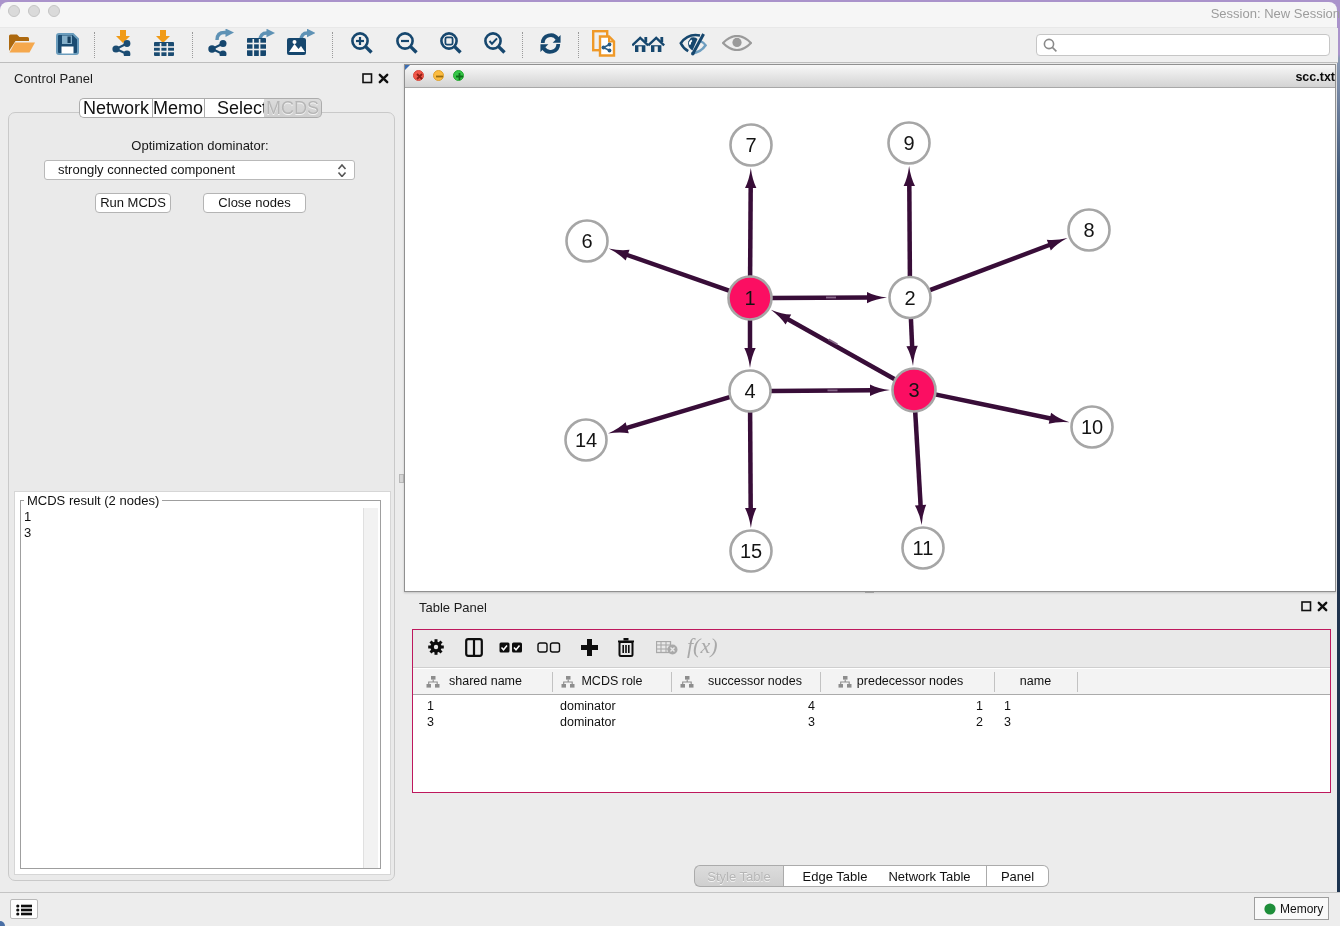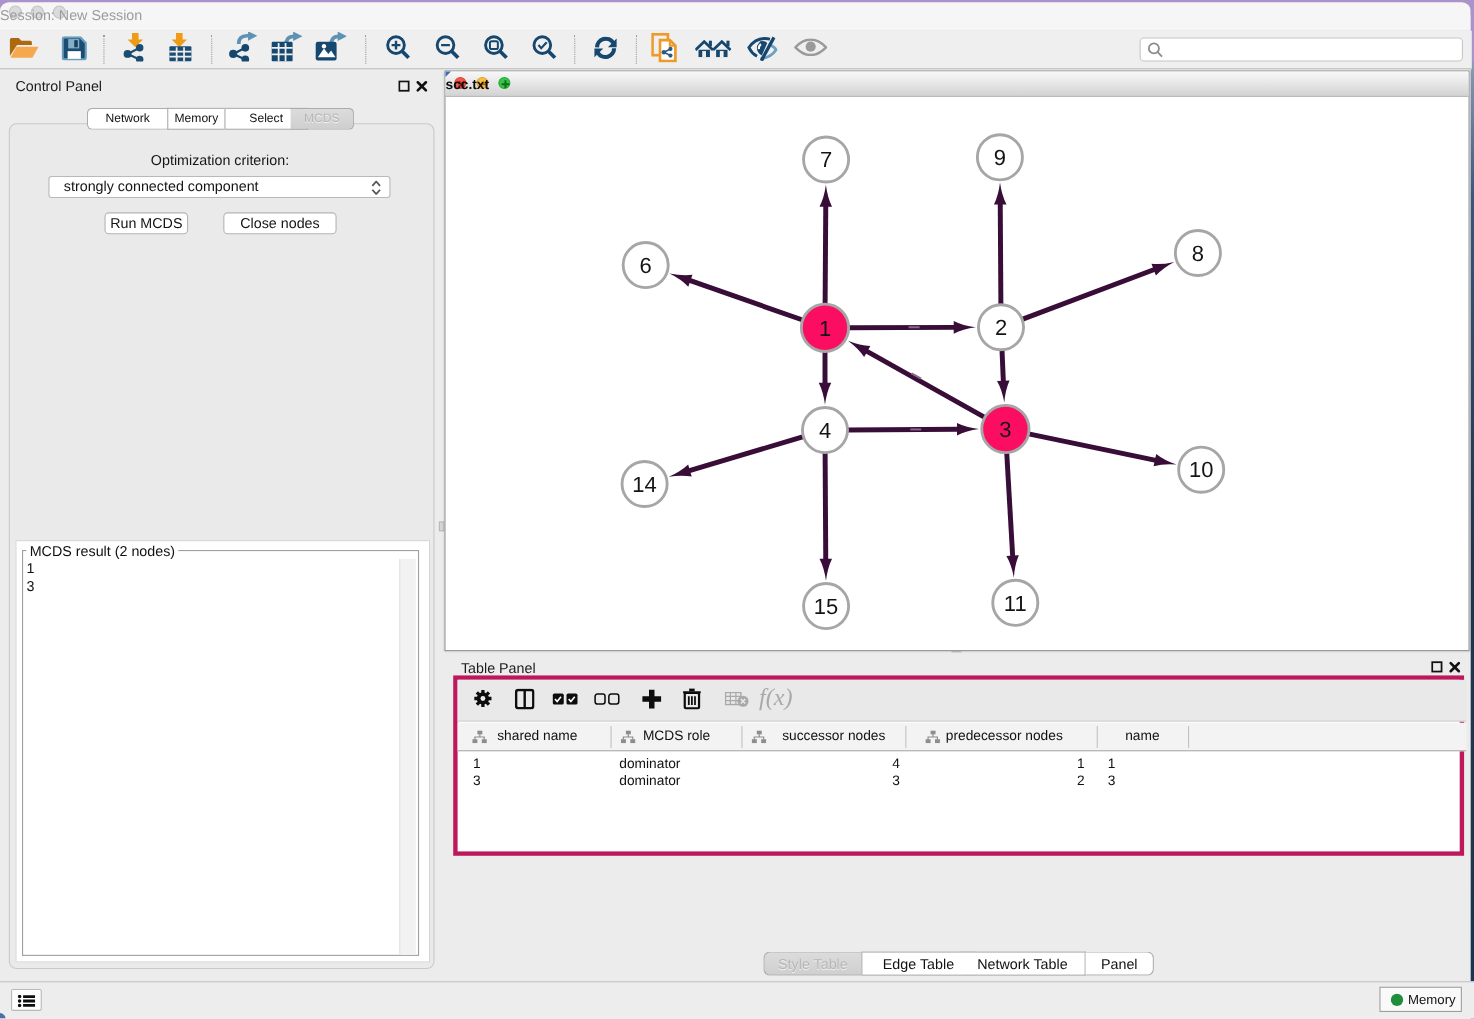--- a/index.html
+++ b/index.html
@@ -3,46 +3,46 @@
 <style>
 *{margin:0;padding:0;box-sizing:border-box}
 html,body{width:1340px;height:926px;overflow:hidden}
 body{font-family:"Liberation Sans",sans-serif;background:#ececec;position:relative;opacity:.999}
 .abs{position:absolute}
 
 #desktop{left:0;top:0;width:1340px;height:14px;background:#aa93cb}
 #rightedge{right:0;top:0;width:3px;height:926px;background:linear-gradient(#aa93cb 0px,#aa93cb 54px,#8b9ab5 58px,#3d5677 180px,#22344e 500px,#1c3450 100%)}
 #titlebar{left:0;top:2px;width:1337px;height:26px;background:#f6f6f6;border-radius:8px 8px 0 0;border-bottom:1px solid #e8e8e8}
 .tl{width:12px;height:12px;border-radius:50%;background:#dadada;border:1px solid #c5c5c5;top:5px}
-#ttext{top:6px;left:0;width:1340px;text-align:left;font-size:13px;color:#9c9c9c}
+#ttext{top:6px;left:0;width:1340px;text-align:right;font-size:13px;color:#9c9c9c}
 #toolbar{left:0;top:28px;width:1338px;height:35px;background:#efefef;border-bottom:1px solid #bdbdbd}
 .sep{top:32px;width:1px;height:26px;border-left:1px dotted #9a9a9a}
 .ticon{top:30px}
 #search{left:1036px;top:34px;width:294px;height:22px;background:#fff;border:1px solid #c6c6c6;border-radius:4px}
 
 #cp-title{left:14px;top:71px;font-size:13px;color:#1c1c1c}
 #cp-pane{left:8px;top:112px;width:387px;height:769px;border:1px solid #c9c9c9;border-radius:7px;background:#eaeaea}
-.tab{position:absolute;top:98px;height:20px;border:1px solid #acacac;background:#fff;font-size:11px;color:#111;text-align:center;line-height:19px}
+.tab{position:absolute;top:98px;height:20px;border:1px solid #acacac;background:#fff;font-size:18px;color:#111;text-align:center;line-height:19px}
 .tabsel{background:linear-gradient(#dcdcdc,#cfcfcf);color:#b6b6b6;text-shadow:0 1px 0 #f4f4f4}
 #optlabel{left:0;top:138px;width:400px;text-align:center;font-size:13px;color:#161616}
 #dropdown{left:44px;top:160px;width:311px;height:20px;background:#fff;border:1px solid #b9b9b9;border-radius:3px;font-size:13px;color:#141414;line-height:18px;padding-left:13px}
 .btn{position:absolute;height:20px;background:#fff;border:1px solid #b4b4b4;border-radius:4px;font-size:13px;color:#141414;text-align:center;line-height:18px}
 #whitebox{left:14px;top:491px;width:377px;height:384px;background:#fff;border:1px solid #d6d6d6}
 #fieldset{left:20px;top:500px;width:361px;height:369px;border:1px solid #9f9f9f}
 #legend{left:24px;top:493px;background:#fff;padding:0 3px;font-size:13px;color:#111}
 #mtext{left:24px;top:509px;font-size:13px;color:#111;line-height:16px}
 #mscroll{left:363px;top:508px;width:15px;height:360px;background:#f2f2f2;border-left:1px solid #e0e0e0}
 
 #netwin{left:404px;top:64px;width:932px;height:528px;border:1px solid #909090;background:#fff;box-shadow:0 1px 2px rgba(0,0,0,.18)}
 #nettitle{left:0;top:0;width:930px;height:23px;background:linear-gradient(#f8f8f8,#d3d3d3);border-bottom:1px solid #a8a8a8}
 .mac{position:absolute;width:11px;height:11px;border-radius:50%;top:4.5px}
 #netcorner{left:0;top:0;width:0;height:0;border-top:5px solid #3c6eb4;border-right:5px solid transparent}
 
 #tp-title{left:419px;top:600px;font-size:13px;color:#1c1c1c}
-#tbox{left:412px;top:614px;width:919px;height:164px;background:#fff;border:4px solid #be185d}
+#tbox{left:412px;top:629px;width:919px;height:164px;background:#fff;border:1px solid #be185d}
 #ttoolbar{left:0;top:0;width:917px;height:38px;background:#e9e9e9;border-bottom:1px solid #cfcfcf}
 #thead{left:0;top:39px;width:917px;height:26px;background:#f3f3f3;border-bottom:1px solid #ababab}
 .colv{position:absolute;top:3px;height:20px;width:1px;background:#c2c2c2}
 .htext{position:absolute;top:5px;font-size:12.5px;color:#111}
 .cell{position:absolute;font-size:12.5px;color:#111}
 
 .btab{position:absolute;top:865px;height:22px;border:1px solid #ababab;background:#fff;font-size:13px;color:#111;text-align:center;line-height:21px}
 #statusbar{left:0;top:892px;width:1340px;height:34px;background:#ededed;border-top:1px solid #c4c4c4}
 #listbtn{left:10px;top:899px;width:28px;height:20px;background:#fdfdfd;border:1px solid #b9b9b9;border-radius:2px}
 #membtn{left:1254px;top:897px;width:75px;height:23px;background:#f9f9f9;border:1px solid #9e9e9e;font-size:12px;color:#111}
@@ -222,21 +222,21 @@
     <rect x="1" y="1" width="8.5" height="8.5" fill="none" stroke="#111" stroke-width="1.6"></rect>
   </svg>
 <svg class="abs" style="left:378px;top:73px" width="11" height="11">
     <path d="M1.8,1.8 L9.2,9.2 M9.2,1.8 L1.8,9.2" stroke="#111" stroke-width="2.4" stroke-linecap="round"></path>
   </svg>
 <div class="abs" id="cp-pane"></div>
 <div class="abs tab" style="left:79px;width:73px;border-radius:5px 0 0 5px;border-right:none">Network</div>
 <div class="abs tab" style="left:152px;width:52px;border-right:none">Memory</div>
 <div class="abs tab" style="left:204px;width:76px">Select</div>
 <div class="abs tab tabsel" style="left:264px;width:58px;border-radius:0 5px 5px 0;border-left:none">MCDS</div>
-<div class="abs" id="optlabel">Optimization criterion:</div>
+<div class="abs" id="optlabel">Optimization dominator:</div>
 <div class="abs" id="dropdown">strongly connected component
 <svg style="position:absolute;right:7px;top:3px" width="10" height="13">
       <path d="M1.5,5 L5,1 L8.5,5 M1.5,8.5 L5,12.5 L8.5,8.5" fill="none" stroke="#555" stroke-width="1.6"></path>
     </svg>
 </div>
 <div class="abs btn" style="left:95px;top:193px;width:76px">Run MCDS</div>
 <div class="abs btn" style="left:203px;top:193px;width:103px">Close nodes</div>
 <div class="abs" id="whitebox"></div>
 <div class="abs" id="fieldset"></div>
 <div class="abs" id="legend">MCDS result (2 nodes)</div>
@@ -257,21 +257,21 @@
 <div class="mac" style="left:27.5px;background:#fcbc40;border:1px solid #e0a32e">
       <svg width="11" height="11" style="position:absolute;left:0;top:0">
         <path d="M2,5.5 H9" stroke="#9a6c10" stroke-width="1.8"></path>
       </svg>
     </div>
 <div class="mac" style="left:47.5px;background:#35c648;border:1px solid #26a934">
       <svg width="11" height="11" style="position:absolute;left:0;top:0">
         <path d="M2,5.5 H9 M5.5,2 V9" stroke="#0e6e1a" stroke-width="1.8"></path>
       </svg>
     </div>
-<div class="abs" style="left:0;top:5px;width:930px;text-align:left;font-size:12.5px;font-weight:bold;color:#0a0a0a">scc.txt</div>
+<div class="abs" style="left:0;top:5px;width:930px;text-align:right;font-size:12.5px;font-weight:bold;color:#0a0a0a">scc.txt</div>
 <svg class="abs" style="left:0;top:24px;opacity:.999" width="930" height="502">
 <g stroke="#380d38" stroke-width="4.5">
 <line x1="345.1" y1="187.5" x2="345.7" y2="97.0"></line>
 <line x1="324.7" y1="201.9" x2="220.7" y2="165.5"></line>
 <line x1="366.5" y1="208.9" x2="464.0" y2="208.6"></line>
 <line x1="345.0" y1="230.5" x2="345.0" y2="261.0"></line>
 <line x1="504.9" y1="188.0" x2="504.3" y2="95.0"></line>
 <line x1="524.2" y1="201.3" x2="645.6" y2="155.5"></line>
 <line x1="505.9" y1="229.0" x2="507.2" y2="259.0"></line>
 <line x1="490.2" y1="290.5" x2="381.6" y2="229.5"></line>

